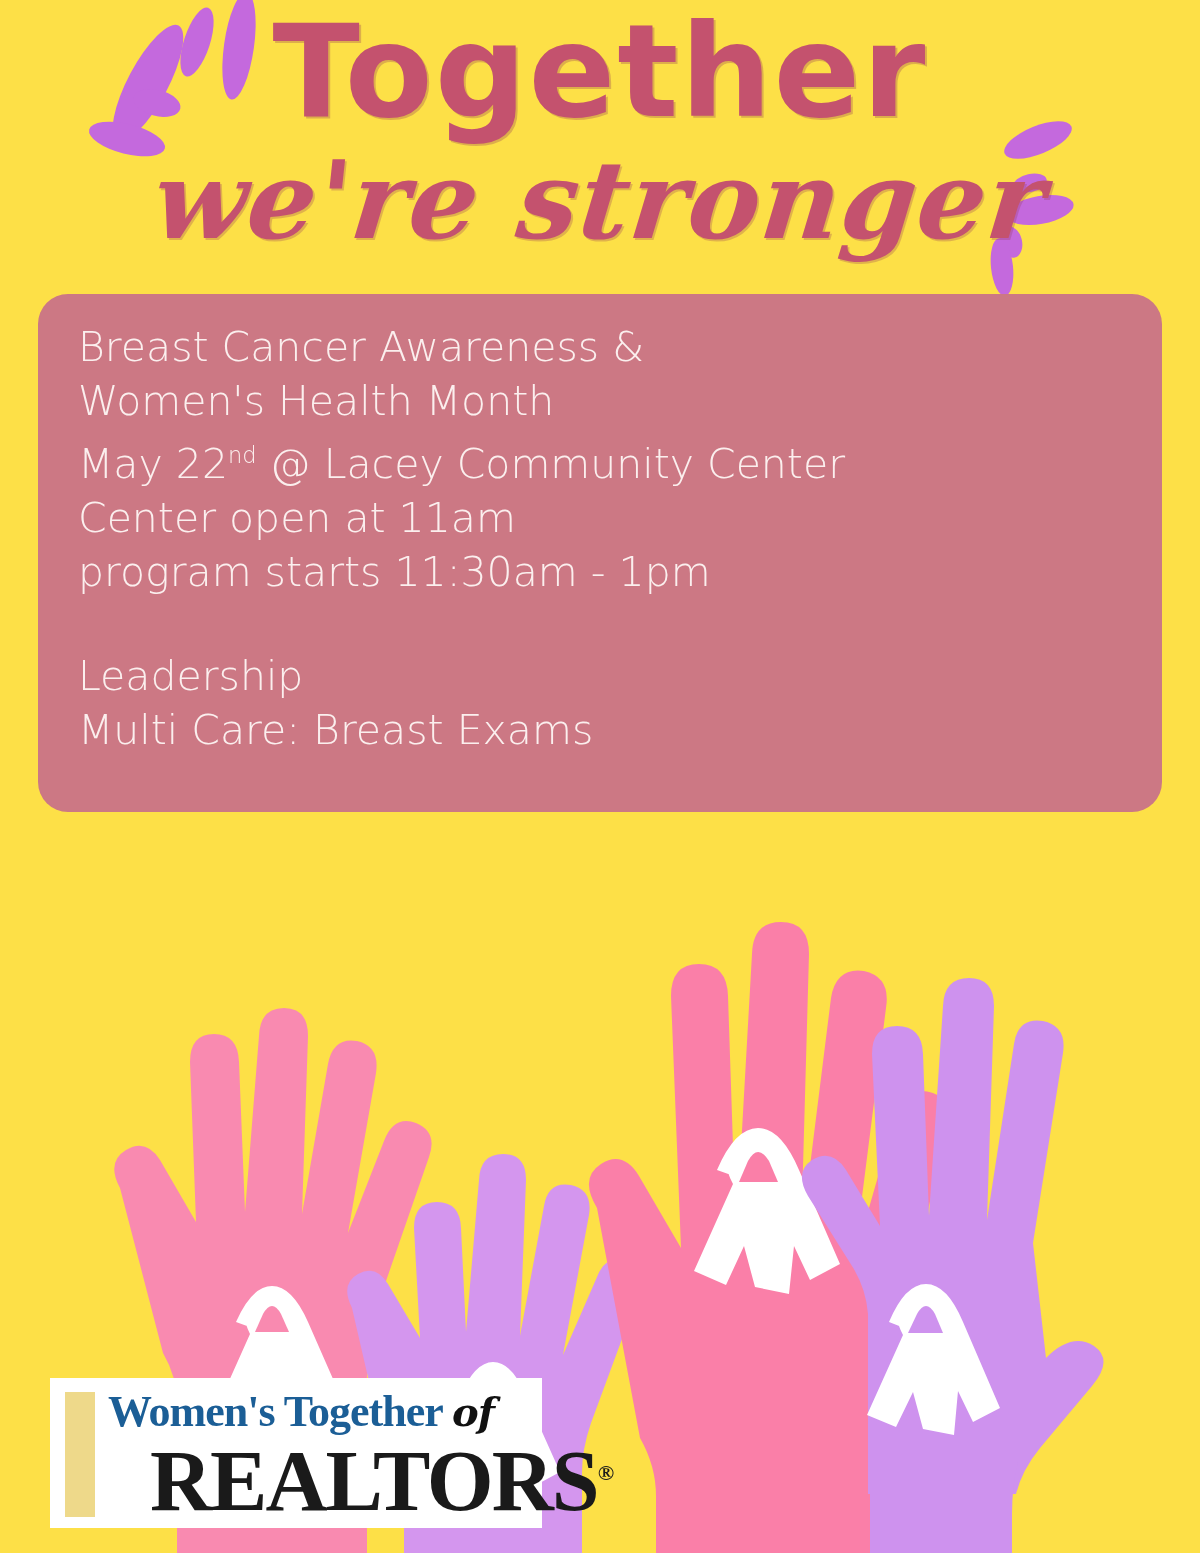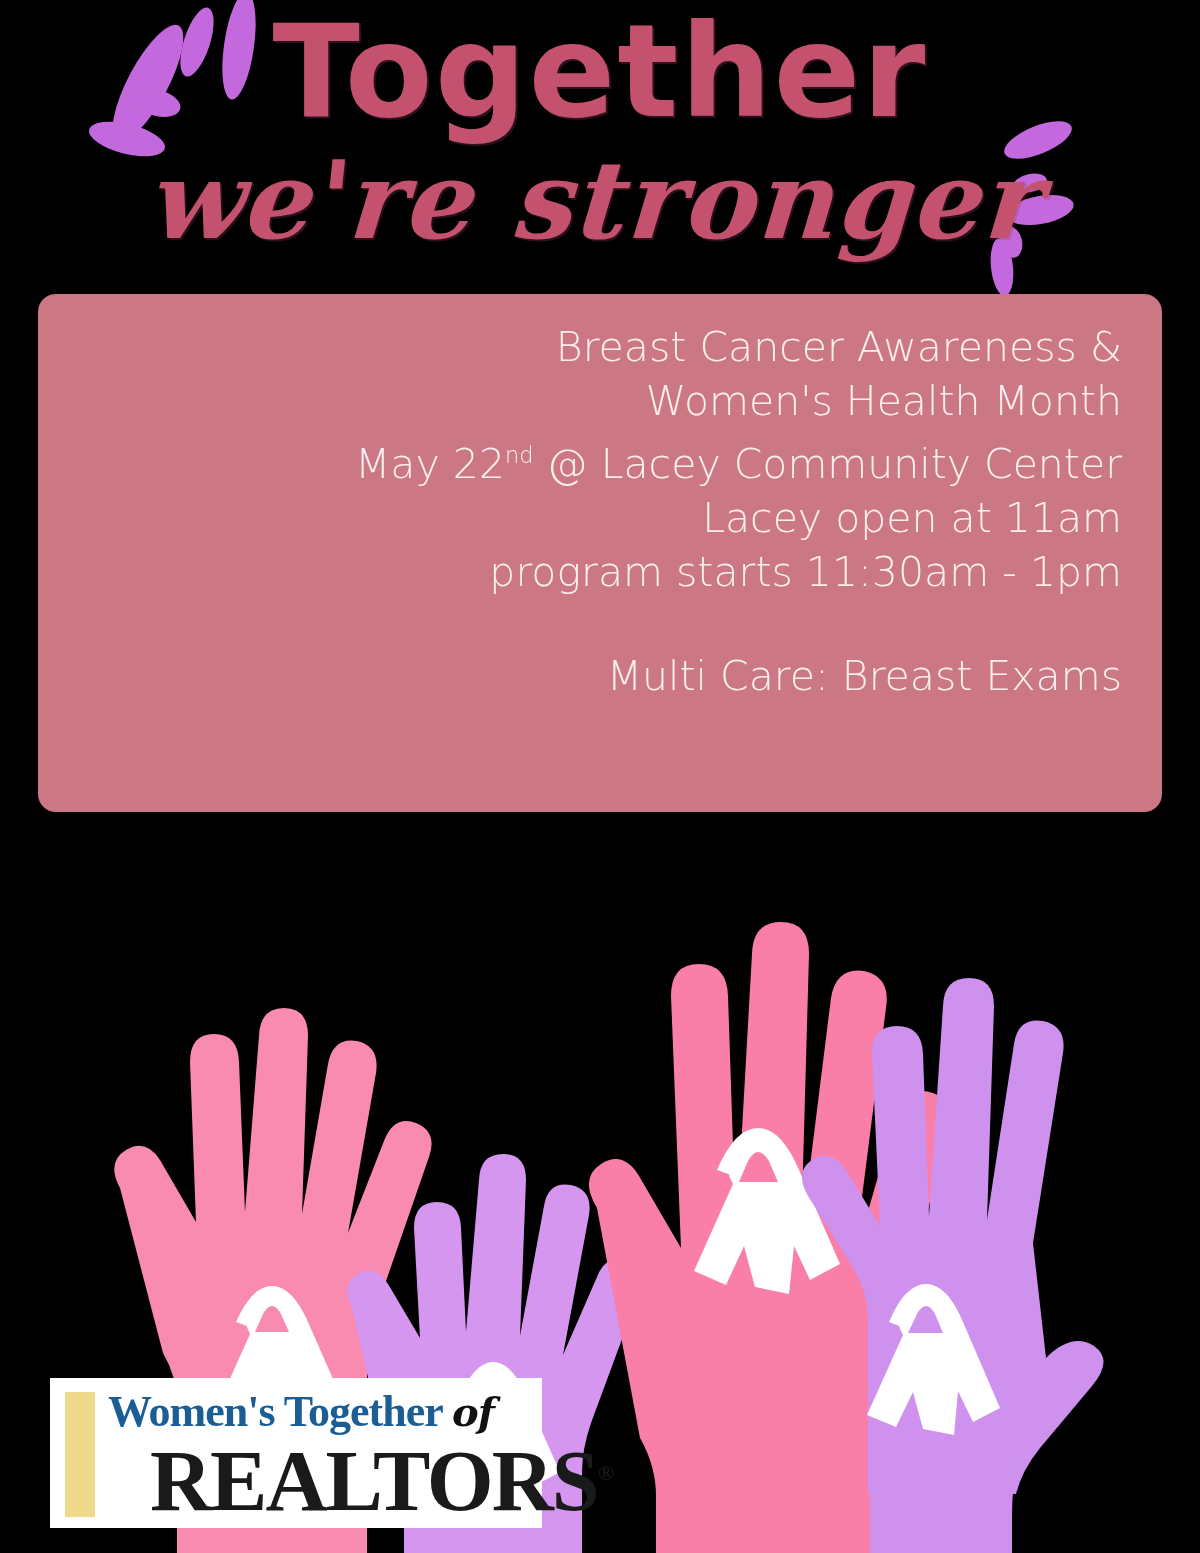--- a/index.html
+++ b/index.html
@@ -7,21 +7,21 @@
     padding: 0;
     background: #ffffff;
   }
   body {
     font-family: "Liberation Sans", sans-serif;
   }
   #poster {
     position: relative;
     width: 1200px;
     height: 1553px;
-    background: #000000;
+    background: #fde047;
     overflow: hidden;
   }
 
   
   #title-area {
     position: absolute;
     left: 0; top: 0;
     width: 1200px;
     height: 292px;
   }
@@ -63,24 +63,24 @@
   }
 
   
   #info-box {
     position: absolute;
     left: 38px;
     top: 294px;
     width: 1124px;
     height: 518px;
     background: #CC7884;
-    border-radius: 18px;
+    border-radius: 30px;
     box-sizing: border-box;
     padding: 26px 40px 20px 40px;
-    text-align: right;
+    text-align: left;
     color: #FBEFEE;
     font-family: "DejaVu Sans", sans-serif;
     font-size: 41px;
     line-height: 54px;
     font-weight: 300;
   }
   #info-box .line { display: block; white-space: nowrap; }
   #info-box .spacer { display: block; height: 50px; }
   #info-box sup { font-size: 0.55em; vertical-align: super; margin-top: 36px; }
 
@@ -168,23 +168,24 @@
     <div class="burst" style="left:991px; top:238px; width:22px; height:58px; transform:rotate(-6deg);"></div>
 
     <div id="title-main">Together</div>
     <div id="title-script">we're stronger</div>
   </div>
 
   <div id="info-box">
     <span class="line">Breast Cancer Awareness &amp;</span>
     <span class="line">Women's Health Month</span>
     <span class="line"><span>May 22</span><sup>nd</sup><span> @ Lacey Community Center</span></span>
-    <span class="line">Lacey open at 11am</span>
+    <span class="line">Center open at 11am</span>
     <span class="line">program starts 11:30am - 1pm</span>
     <span class="spacer"></span>
+    <span class="line">Leadership</span>
     <span class="line">Multi Care: Breast Exams</span>
   </div>
 
   <div id="hands">
     <svg viewBox="0 0 1200 683" xmlns="http://www.w3.org/2000/svg" aria-hidden="true">
 
       <g>
         <path fill="#F98AB0" d="
           M 120 318
           q -14 -26 6 -38 q 20 -12 34 10

